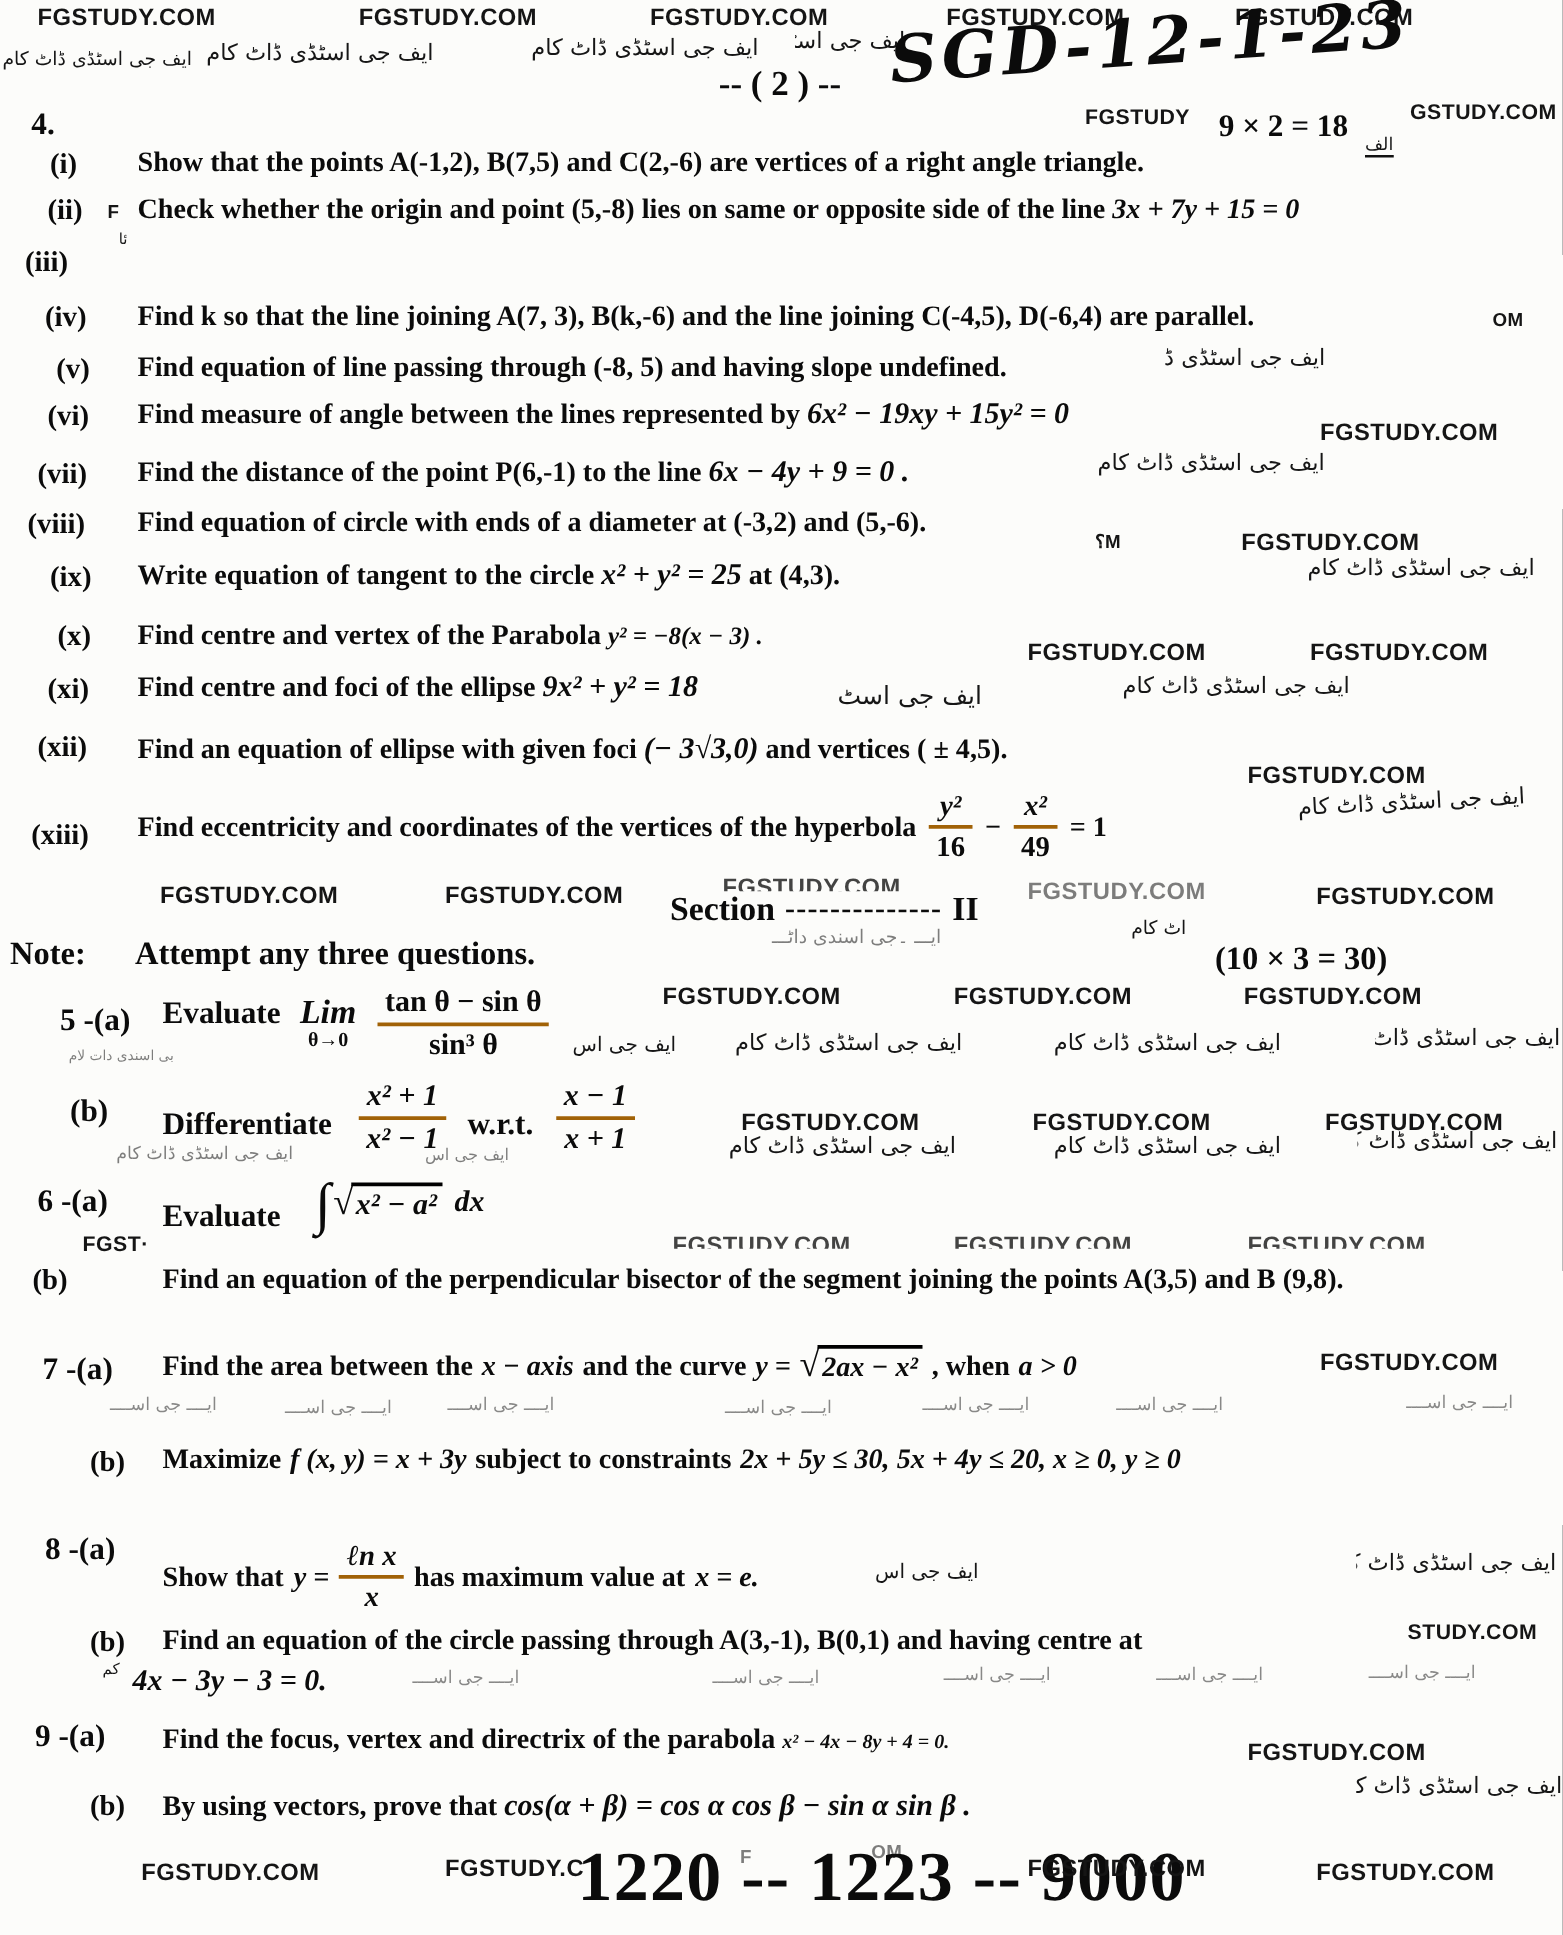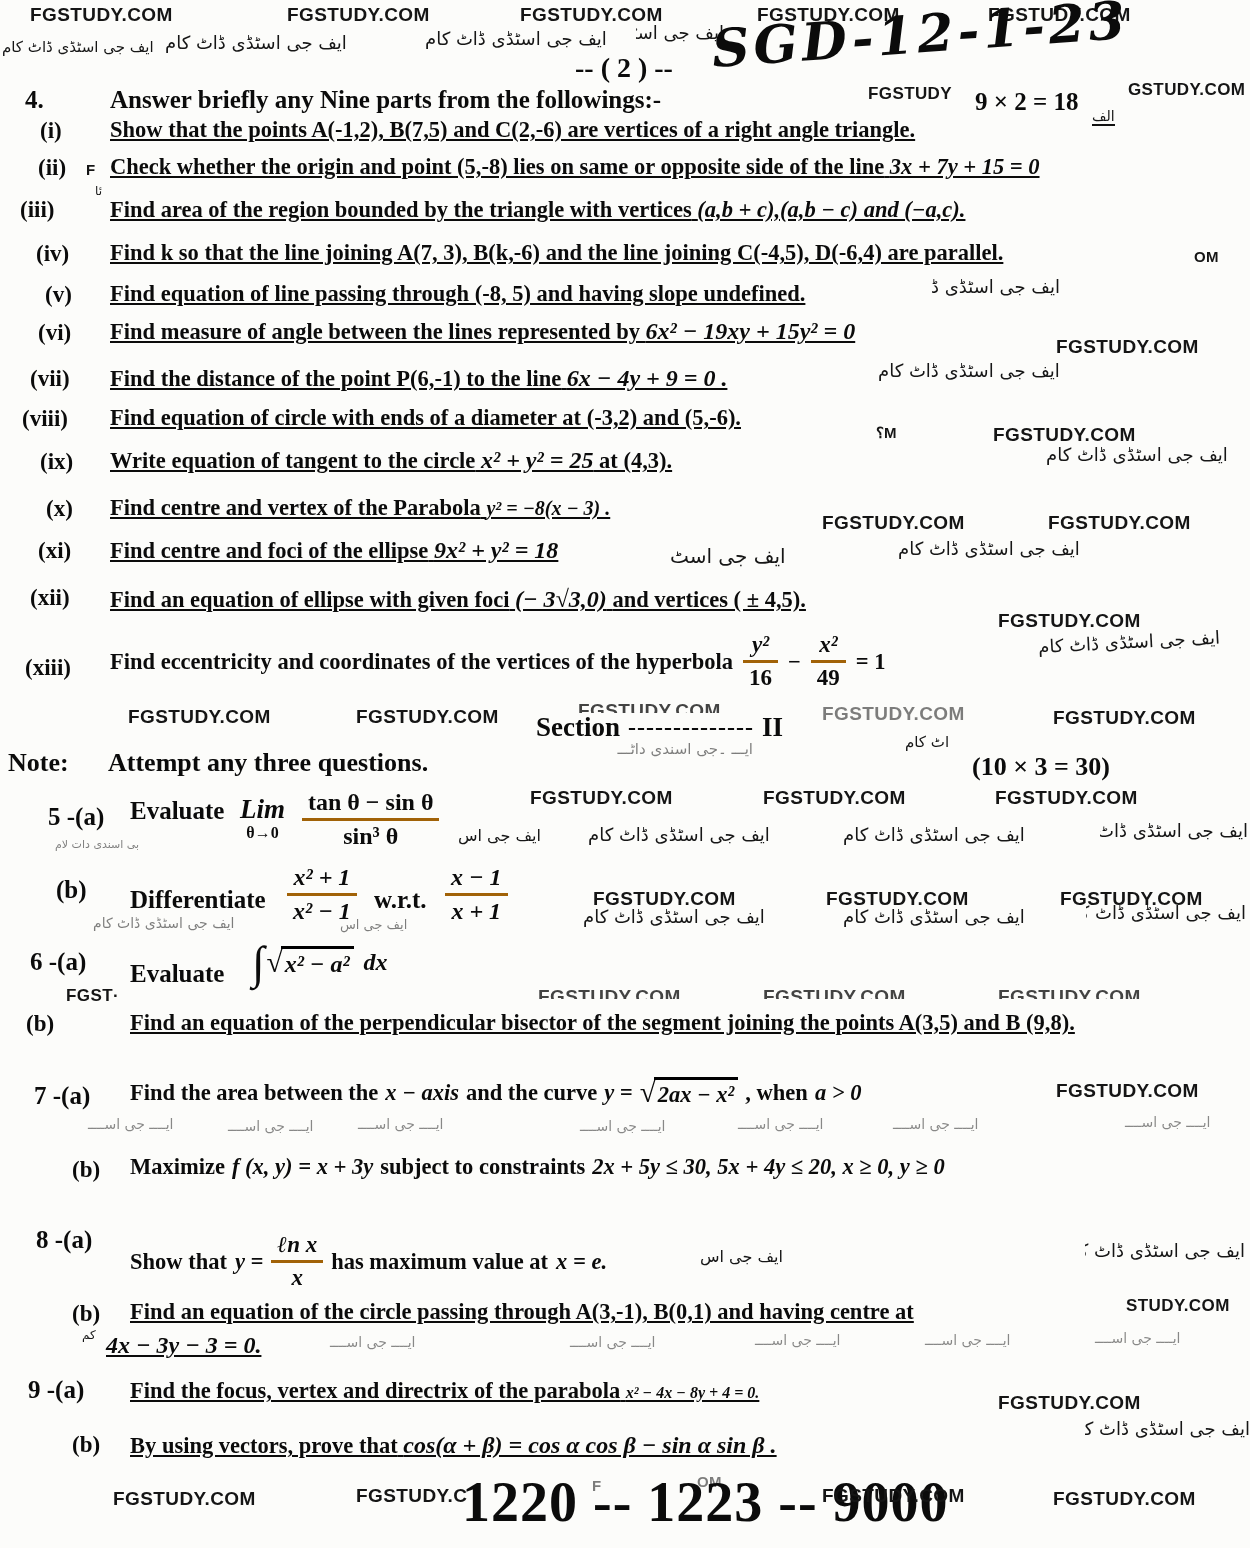--- a/index.html
+++ b/index.html
@@ -10,21 +10,21 @@
   .wm{font-family:"Liberation Sans",sans-serif;font-weight:bold;font-size:19px;color:#151515;letter-spacing:.4px;}
   .wm.sm{font-size:17px;}
   .wm.tiny{font-size:15px;}
   .faded{opacity:.55;}
   .clipb{display:inline-block;height:13px;overflow:hidden;opacity:.8;}
   
   .urdu{font-family:"DejaVu Sans",sans-serif;direction:rtl;unicode-bidi:isolate;font-size:18px;color:#161616;}
   .uclip{display:inline-block;overflow:hidden;}
   
   .plabel{font-weight:bold;font-size:23px;}
-  .qtext{font-weight:bold;font-size:22.5px;text-decoration:underline;}
+  .qtext{font-weight:bold;font-size:22.5px;}
   .qtext .mth, .mth{font-style:italic;font-weight:bold;}
   .big{font-size:25px;font-weight:bold;}
   .row{display:flex;align-items:center;gap:10px;font-weight:bold;font-size:22.5px;}
   
   .frac{display:inline-block;vertical-align:middle;text-align:center;font-weight:bold;font-size:23px;}
   .frac .num{display:block;border-bottom:3px solid #a16207;padding:0 6px 2px;}
   .frac .den{display:block;padding:2px 6px 0;}
   
   .sqrt{white-space:nowrap;font-weight:bold;}
   .sqrt .sgn{font-size:1.3em;font-weight:bold;letter-spacing:-2px;}
@@ -52,36 +52,34 @@
 
   <span class="abs urdu" style="left:2px;top:38px;font-size:15px">ایف جی اسٹڈی ڈاٹ کام</span>
   <span class="abs urdu" style="left:165px;top:32px">ایف جی اسٹڈی ڈاٹ کام</span>
   <span class="abs urdu" style="left:425px;top:28px">ایف جی اسٹڈی ڈاٹ کام</span>
   <span class="abs urdu uclip" style="left:636px;top:22px;width:88px">ایف جی اسٹڈی ڈاٹ کام</span>
 
   <span class="abs big" style="left:575px;top:52px;font-size:28px">-- ( 2 ) --</span>
   <span class="abs handw" style="left:712px;top:18px">SGD-12-1-23</span>
 
   <span class="abs big" style="left:25px;top:86px">4.</span>
-  <span class="abs big" style="left:110px;top:86px">Answer briefly any Nine parts from the followings:-</span>
   <span class="abs wm sm" style="left:868px;top:84px">FGSTUDY</span>
   <span class="abs big" style="left:975px;top:88px">9 × 2 = 18</span>
   <span class="abs wm sm" style="left:1128px;top:80px">GSTUDY.COM</span>
 
   <span class="abs plabel" style="left:40px;top:118px">(i)</span>
   <span class="abs qtext" style="left:110px;top:117px">Show that the points A(-1,2), B(7,5) and C(2,-6) are vertices of a right angle triangle.</span>
   <span class="abs urdu" style="left:1092px;top:108px;font-size:14px;border-bottom:2px solid #111">الف</span>
 
   <span class="abs plabel" style="left:38px;top:155px">(ii)</span>
   <span class="abs wm tiny" style="left:86px;top:161px">F</span>
   <span class="abs qtext" style="left:110px;top:154px"><span>Check whether the origin and point (5,-8) lies on same or opposite side of the line</span> <span class="mth">3x + 7y + 15 = 0</span></span>
 
   <span class="abs plabel" style="left:20px;top:197px">(iii)</span>
   <span class="abs urdu" style="left:95px;top:184px;font-size:12px">ئا</span>
-  <span class="abs qtext" style="left:110px;top:197px"><span>Find area of the region bounded by the triangle with vertices</span> <span class="mth">(a,b + c),(a,b − c) and (−a,c).</span></span>
 
   <span class="abs plabel" style="left:36px;top:241px">(iv)</span>
   <span class="abs qtext" style="left:110px;top:240px">Find k so that the line joining A(7, 3), B(k,-6) and the line joining C(-4,5), D(-6,4) are parallel.</span>
   <span class="abs wm tiny" style="left:1194px;top:248px">OM</span>
 
   <span class="abs plabel" style="left:45px;top:282px">(v)</span>
   <span class="abs qtext" style="left:110px;top:281px">Find equation of line passing through (-8, 5) and having slope undefined.</span>
   <span class="abs urdu uclip" style="left:930px;top:276px;width:130px">ایف جی اسٹڈی ڈاٹ کام</span>
 
   <span class="abs plabel" style="left:38px;top:320px">(vi)</span>

